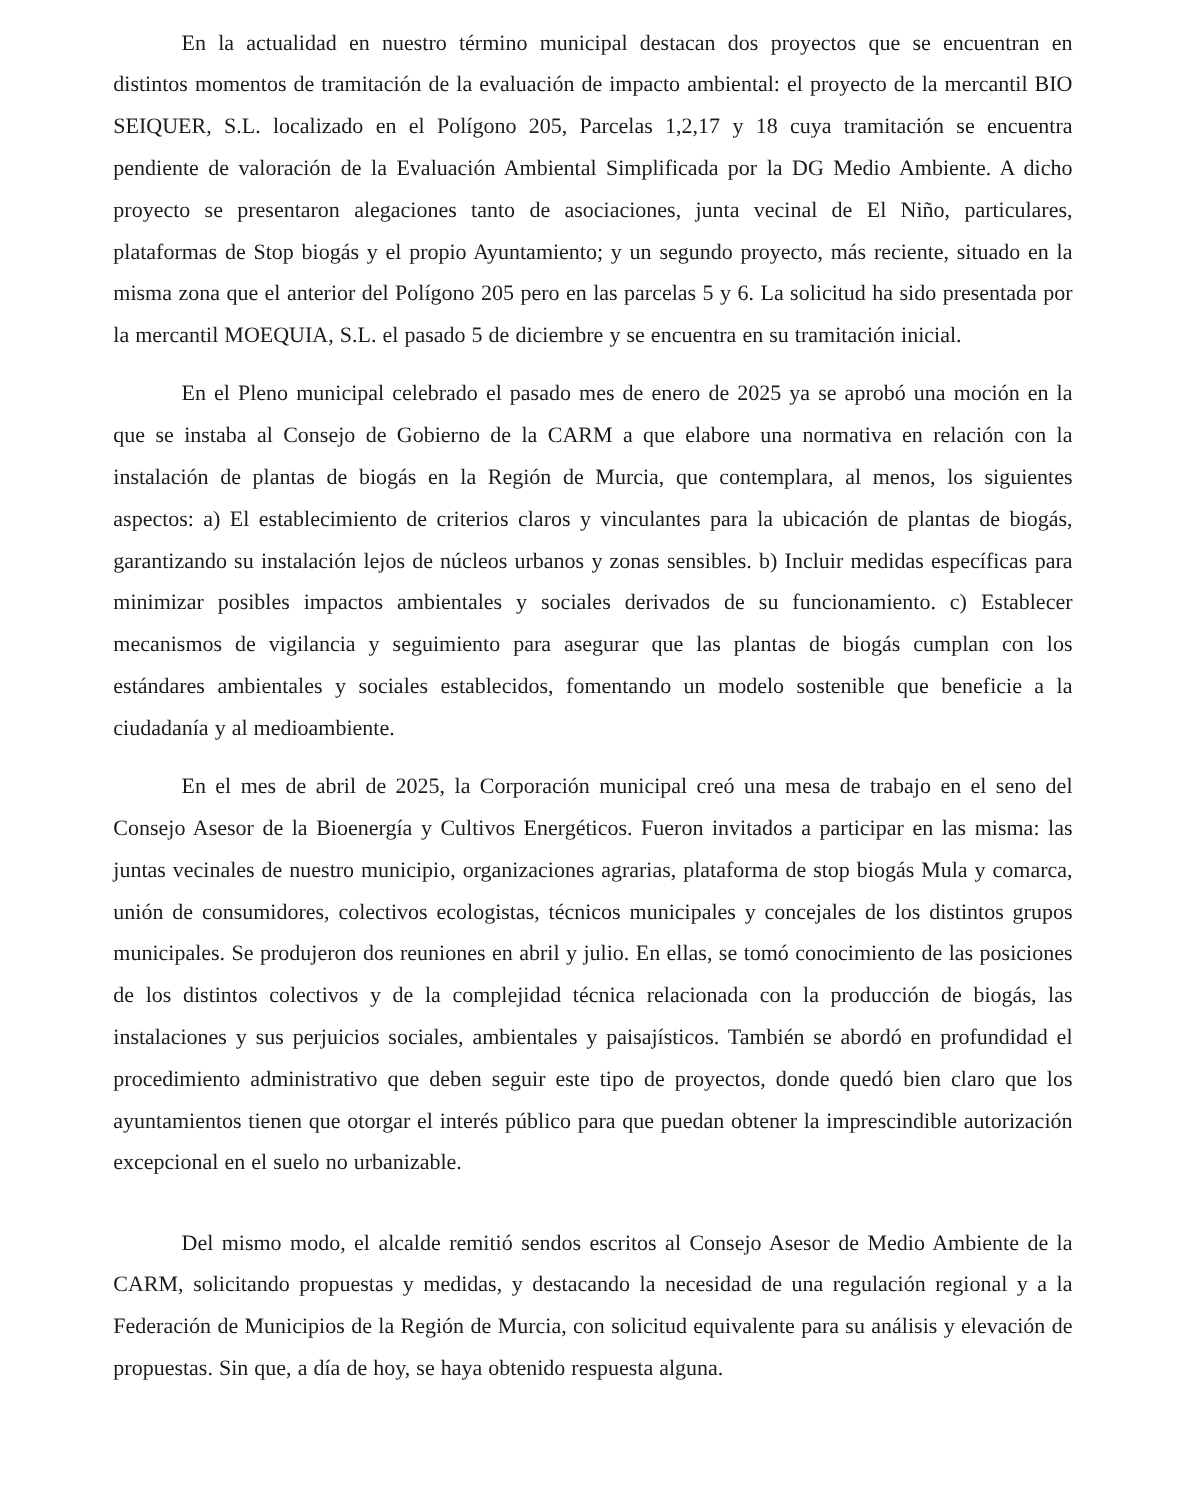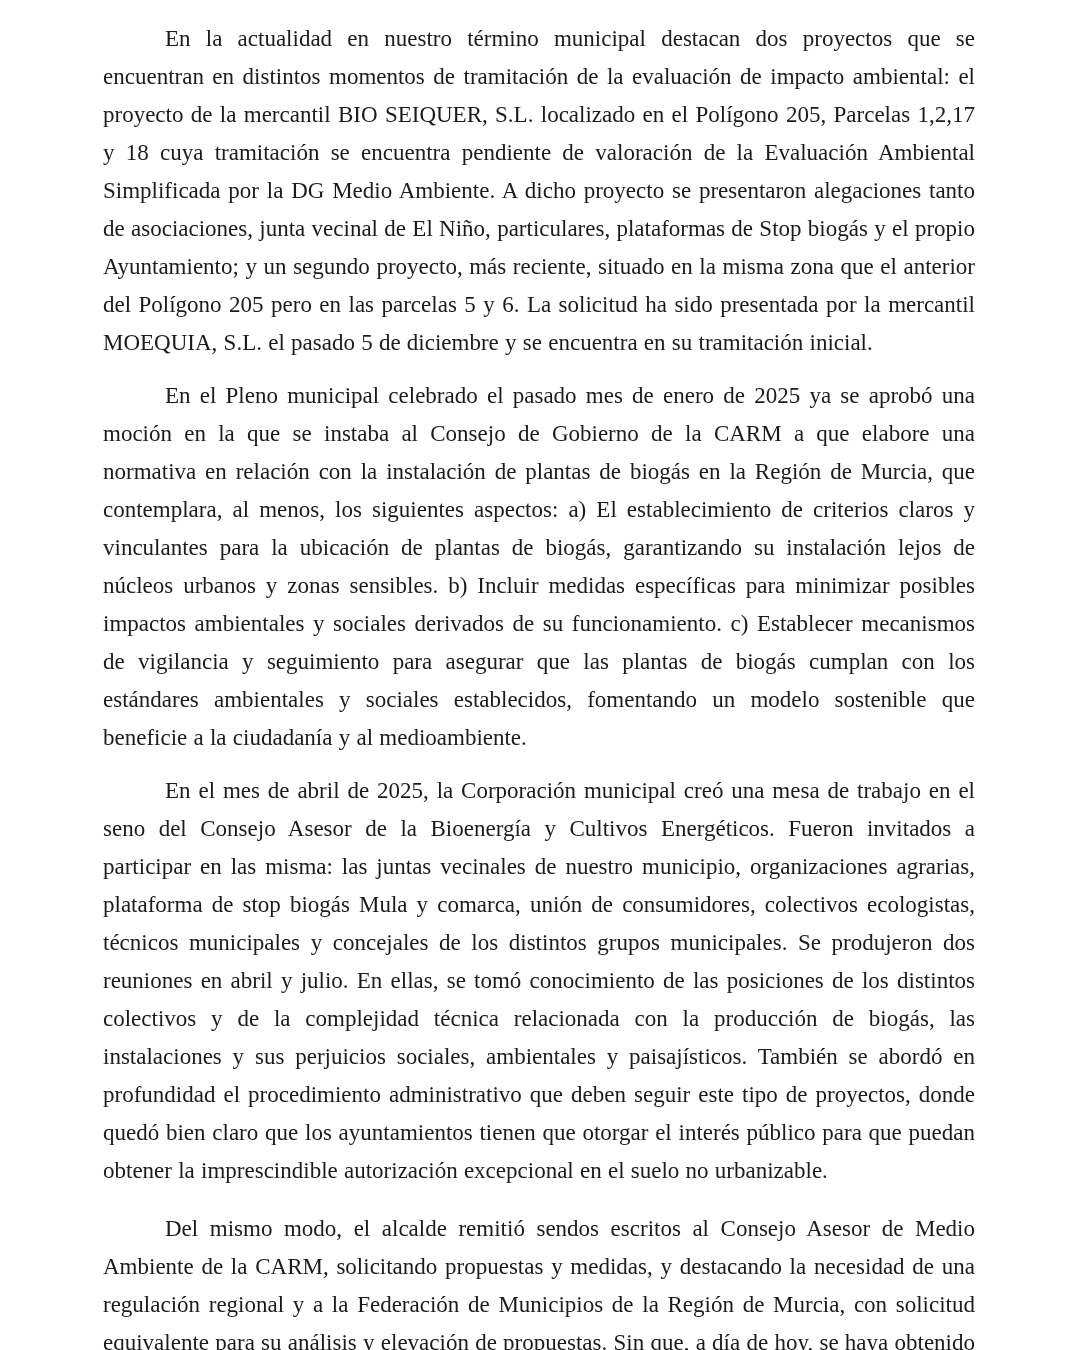--- a/index.html
+++ b/index.html
@@ -16,28 +16,28 @@
   .page {
     box-sizing: border-box;
     width: 1080px;
     height: 1350px;
     background: #ffffff;
     padding: 20px 105px 0 103px;
   }
   .para {
     margin: 0 0 15px 0;
     color: #1b1b1b;
-    font-size: 23px;
+    font-size: 20px;
     line-height: 38px;
     text-align: justify;
     text-indent: 62px;
     word-spacing: 0.5px;
   }
   .para.gap-before {
-    margin-top: 20px;
+    margin-top: 35px;
   }
 </style>
 </head>
 <body>
 
 <div class="page">
   <p class="para">En la actualidad en nuestro término municipal destacan dos proyectos que se encuentran en distintos momentos de tramitación de la evaluación de impacto ambiental: el proyecto de la mercantil BIO SEIQUER, S.L. localizado en el Polígono 205, Parcelas 1,2,17 y 18 cuya tramitación se encuentra pendiente de valoración de la Evaluación Ambiental Simplificada por la DG Medio Ambiente. A dicho proyecto se presentaron alegaciones tanto de asociaciones, junta vecinal de El Niño, particulares, plataformas de Stop biogás y el propio Ayuntamiento; y un segundo proyecto, más reciente, situado en la misma zona que el anterior del Polígono 205 pero en las parcelas 5 y 6. La solicitud ha sido presentada por la mercantil MOEQUIA, S.L. el pasado 5 de diciembre y se encuentra en su tramitación inicial.</p>
   <p class="para">En el Pleno municipal celebrado el pasado mes de enero de 2025 ya se aprobó una moción en la que se instaba al Consejo de Gobierno de la CARM a que elabore una normativa en relación con la instalación de plantas de biogás en la Región de Murcia, que contemplara, al menos, los siguientes aspectos: a) El establecimiento de criterios claros y vinculantes para la ubicación de plantas de biogás, garantizando su instalación lejos de núcleos urbanos y zonas sensibles. b) Incluir medidas específicas para minimizar posibles impactos ambientales y sociales derivados de su funcionamiento. c) Establecer mecanismos de vigilancia y seguimiento para asegurar que las plantas de biogás cumplan con los estándares ambientales y sociales establecidos, fomentando un modelo sostenible que beneficie a la ciudadanía y al medioambiente.</p>
   <p class="para">En el mes de abril de 2025, la Corporación municipal creó una mesa de trabajo en el seno del Consejo Asesor de la Bioenergía y Cultivos Energéticos. Fueron invitados a participar en las misma: las juntas vecinales de nuestro municipio, organizaciones agrarias, plataforma de stop biogás Mula y comarca, unión de consumidores, colectivos ecologistas, técnicos municipales y concejales de los distintos grupos municipales. Se produjeron dos reuniones en abril y julio. En ellas, se tomó conocimiento de las posiciones de los distintos colectivos y de la complejidad técnica relacionada con la producción de biogás, las instalaciones y sus perjuicios sociales, ambientales y paisajísticos. También se abordó en profundidad el procedimiento administrativo que deben seguir este tipo de proyectos, donde quedó bien claro que los ayuntamientos tienen que otorgar el interés público para que puedan obtener la imprescindible autorización excepcional en el suelo no urbanizable.</p>
   <p class="para gap-before">Del mismo modo, el alcalde remitió sendos escritos al Consejo Asesor de Medio Ambiente de la CARM, solicitando propuestas y medidas, y destacando la necesidad de una regulación regional y a la Federación de Municipios de la Región de Murcia, con solicitud equivalente para su análisis y elevación de propuestas. Sin que, a día de hoy, se haya obtenido respuesta alguna.</p>

